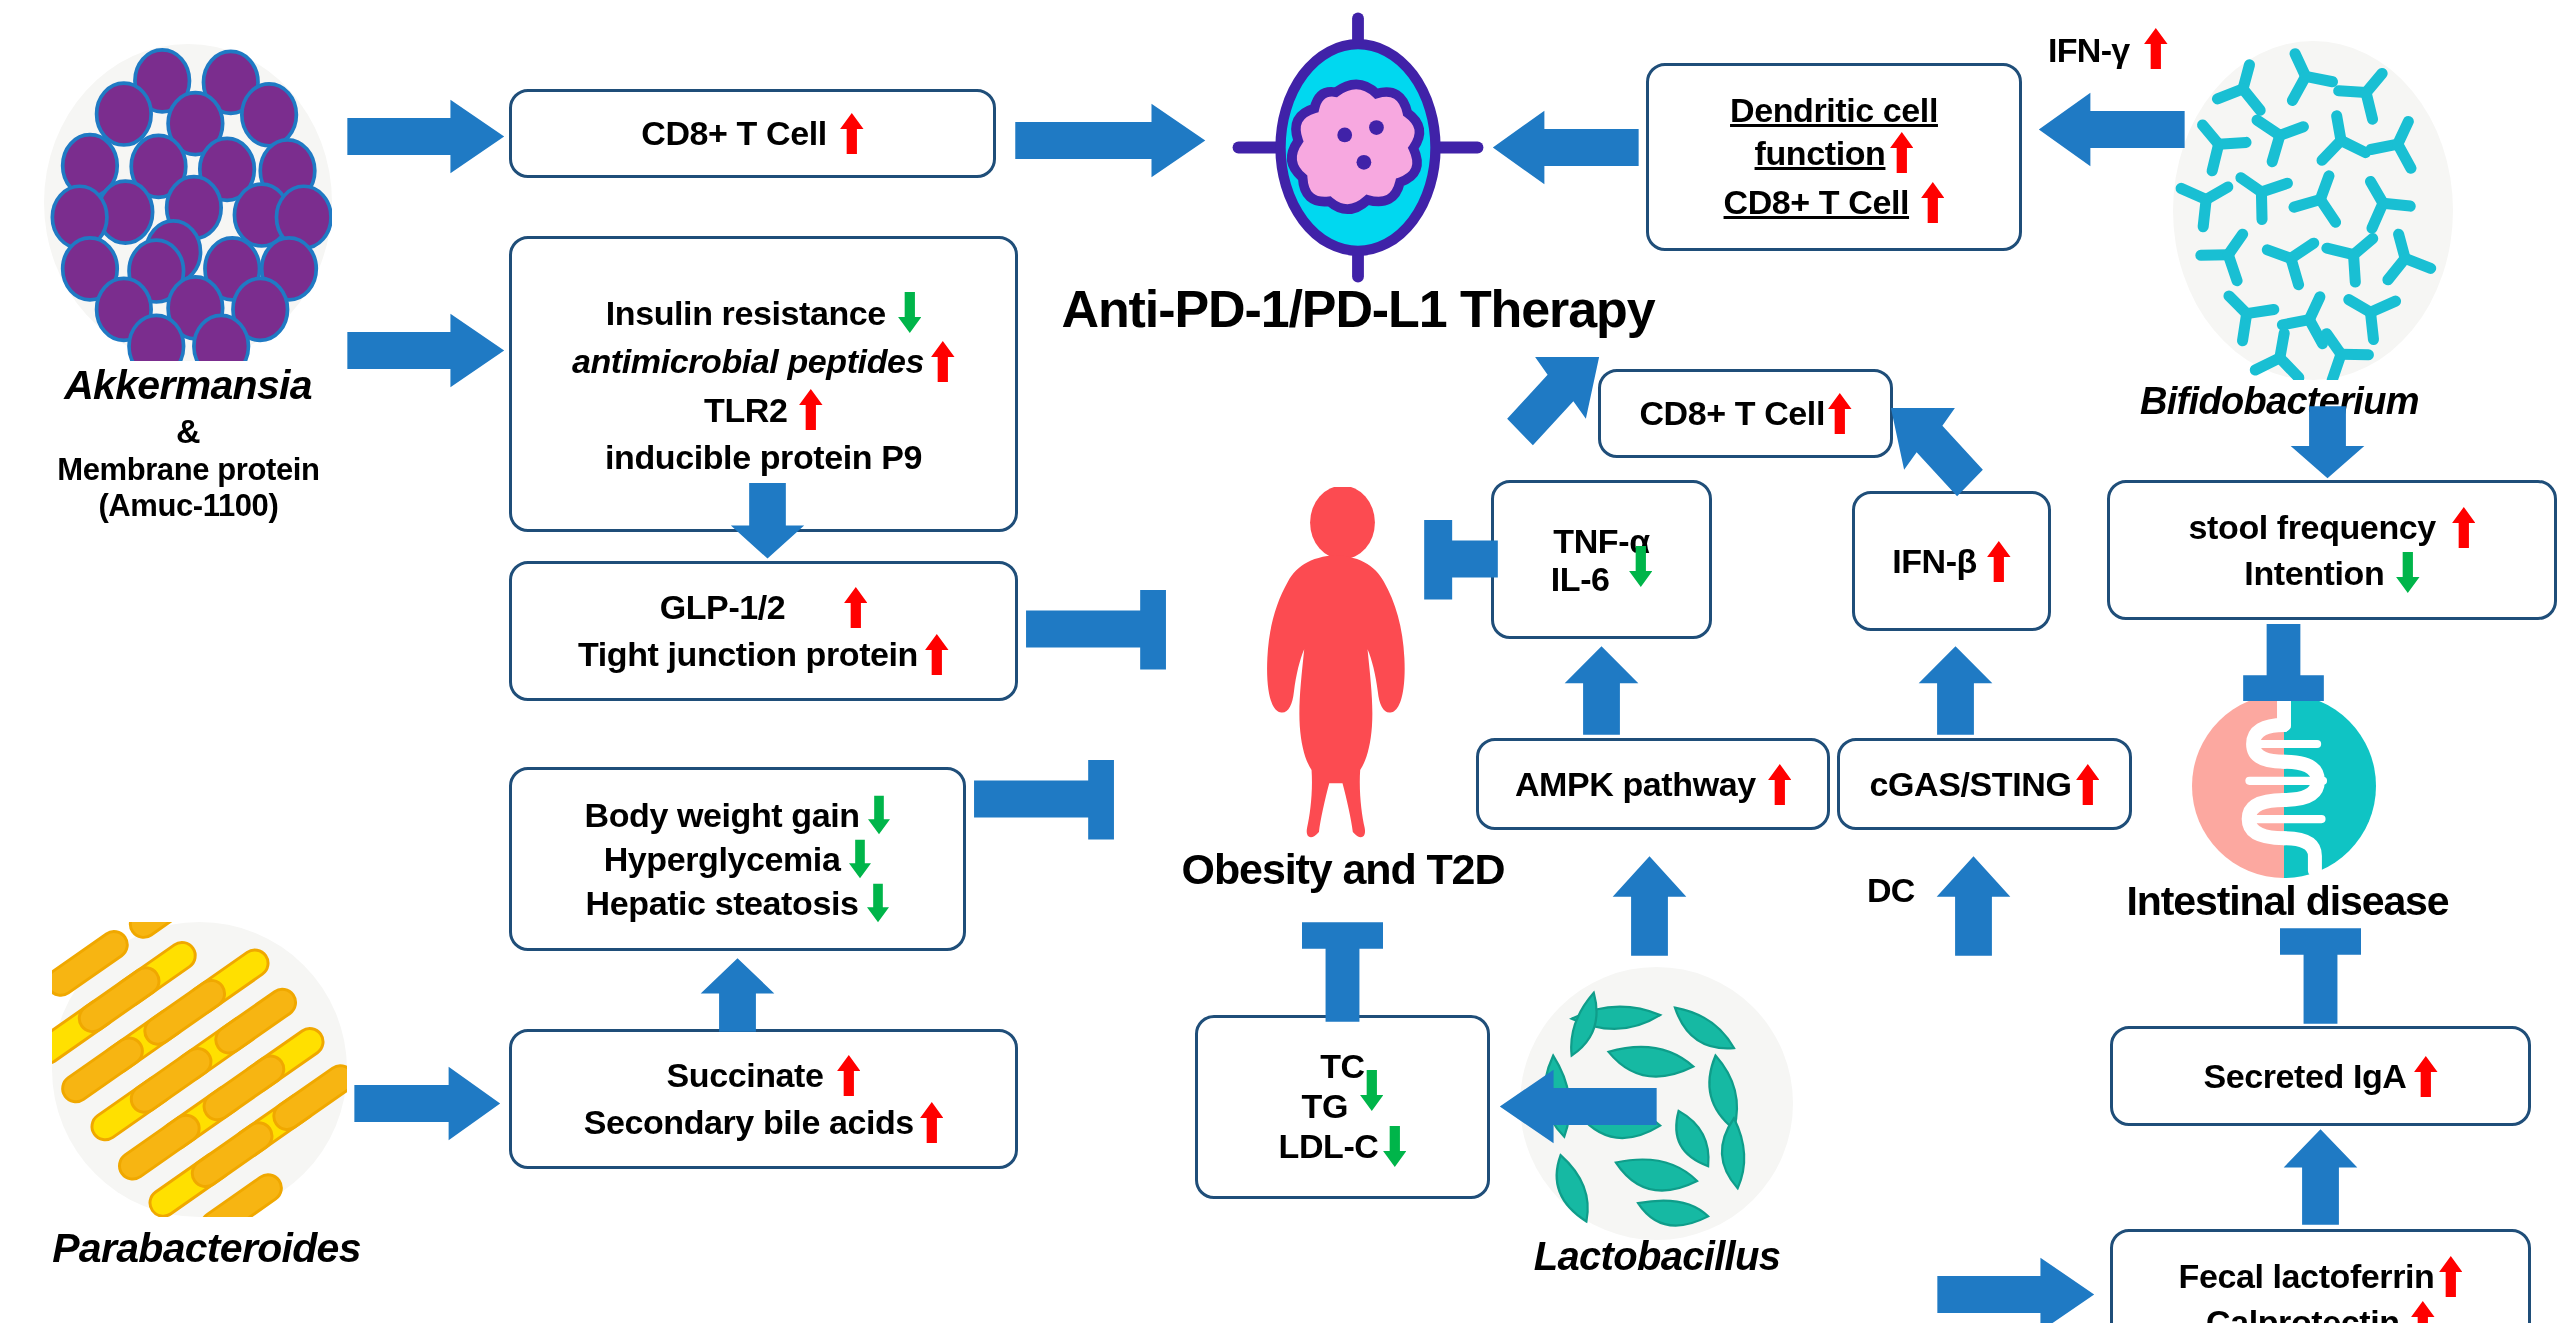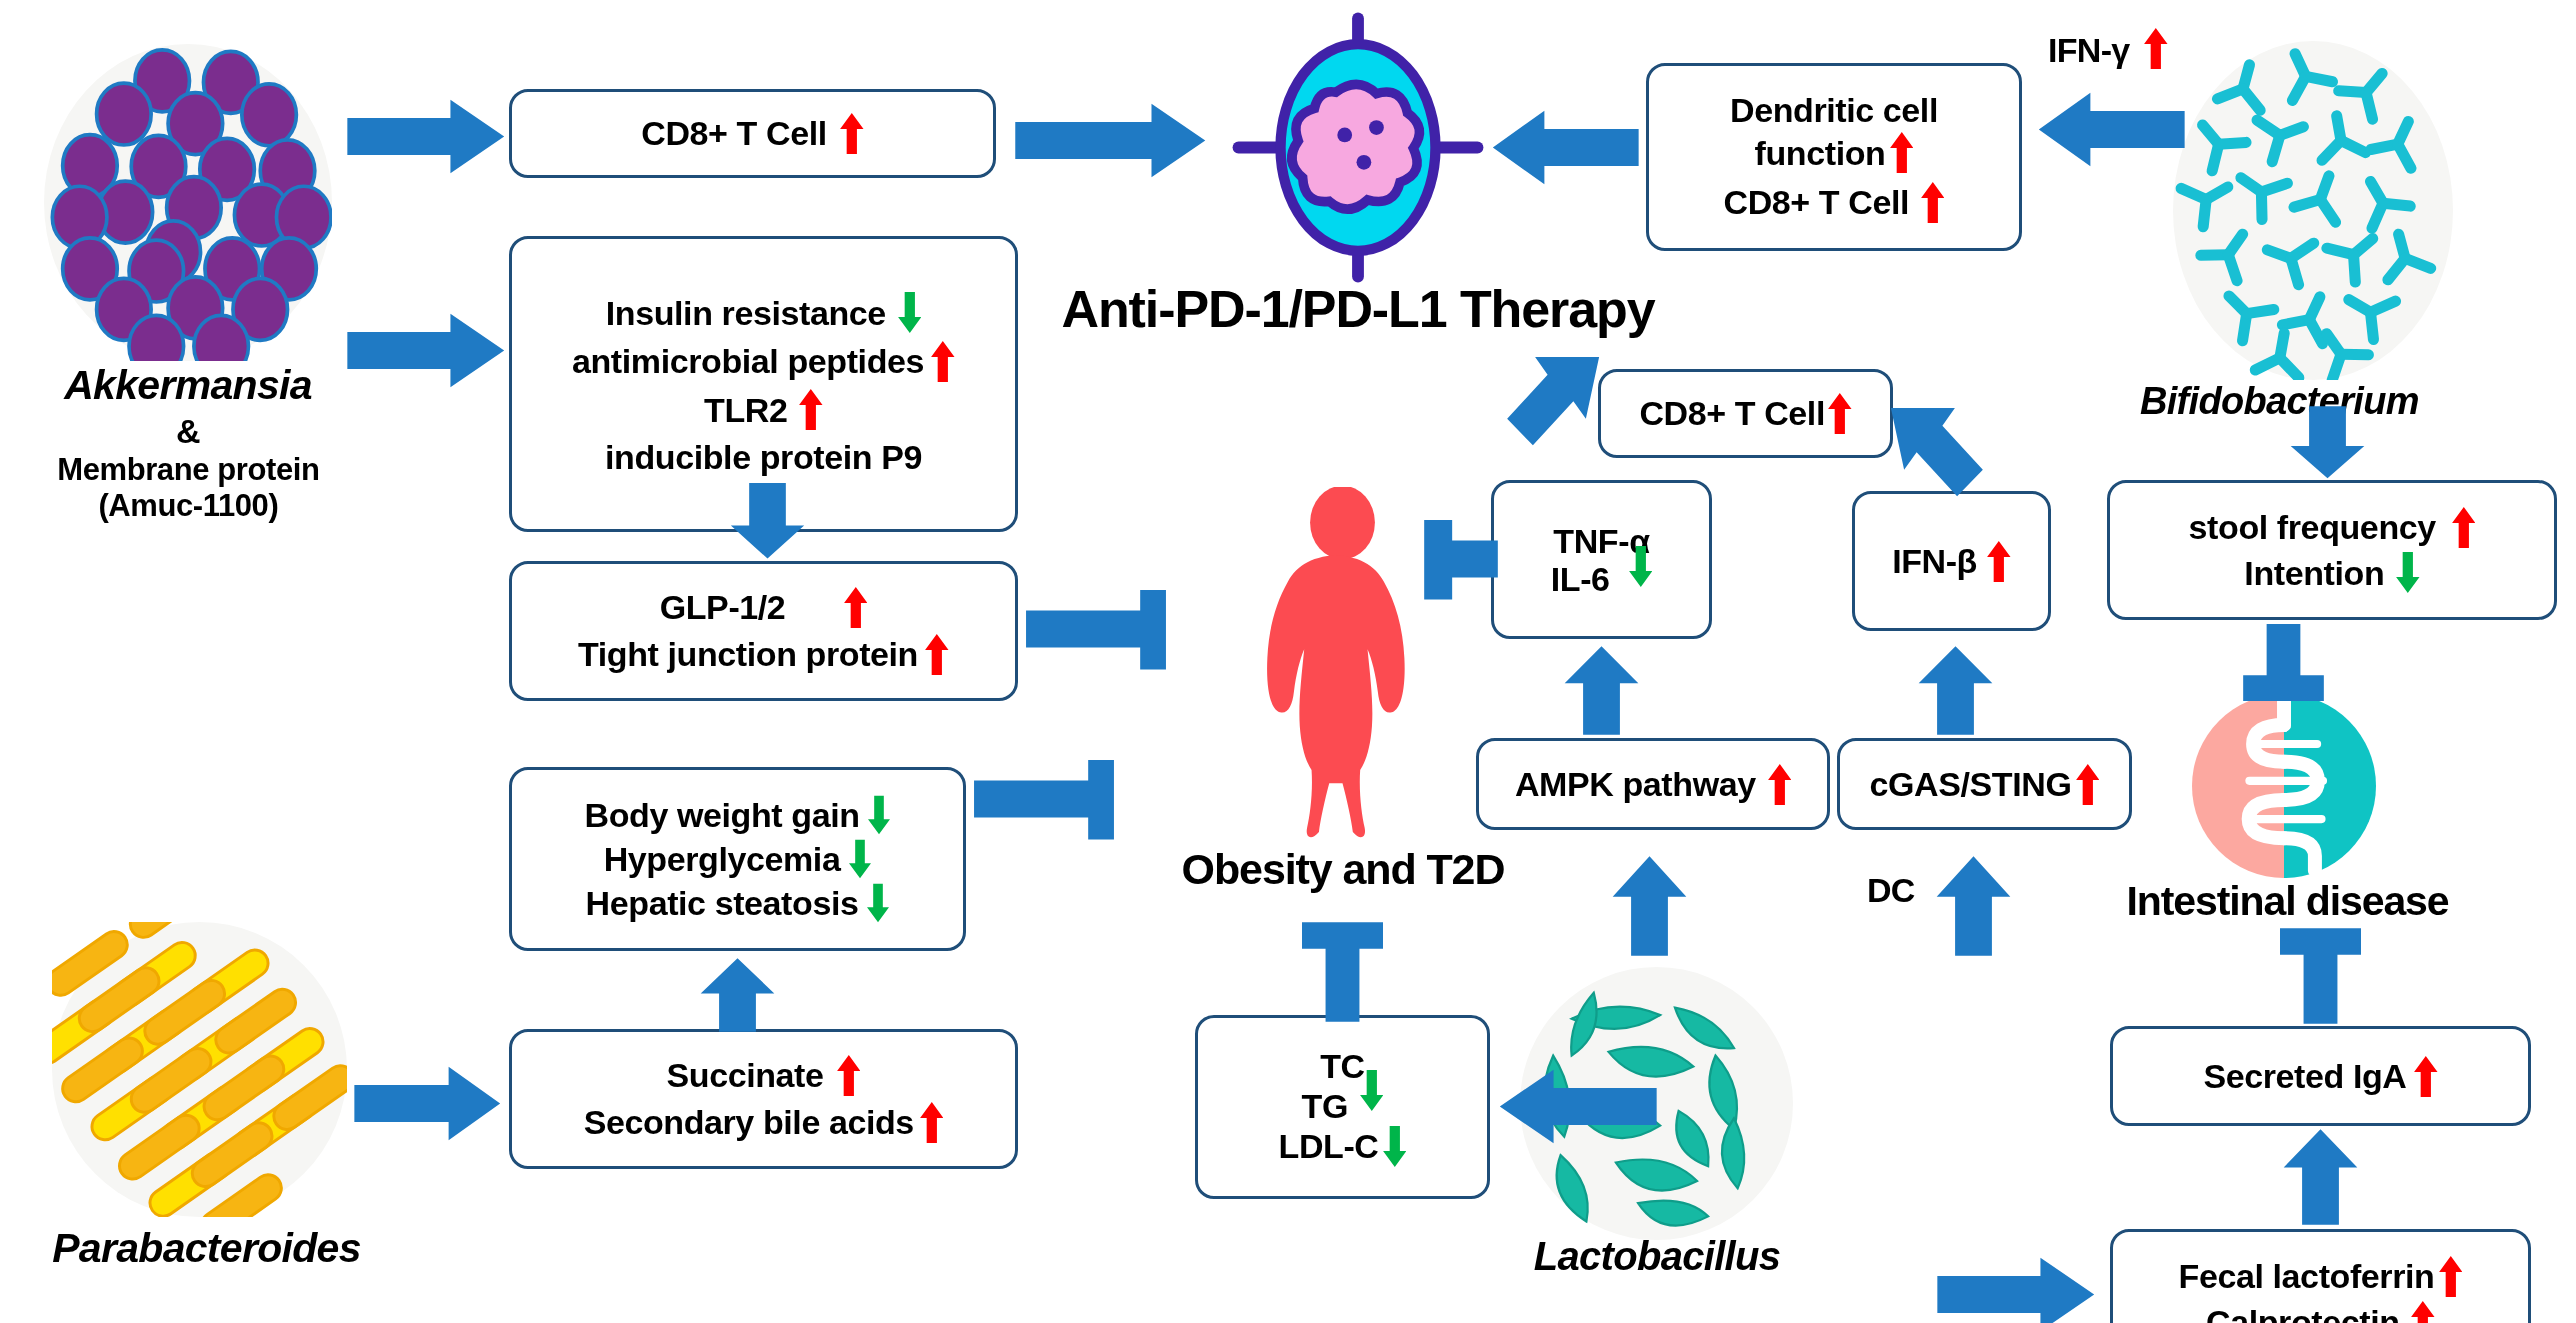--- a/index.html
+++ b/index.html
@@ -329,21 +329,21 @@
 
   <div class="box" style="left:509px;top:236px;width:509px;height:296px;font-size:34px;padding:0 10.3px;">
     <div class="row" style="margin:3.7px 0;">
       <span class="txt">Insulin resistance</span>
       <span class="ind" style="margin-left:11.8px;">
         <svg width="23.6" height="41" viewBox="0 0 32 56">
             <path d="M16 56 L32 34 L23 34 L23 0 L9 0 L9 34 L0 34 Z" fill="#00B54A"></path>
           </svg>
       </span>
     </div>
-    <div class="row" style="margin:3.7px 0;">
+    <div class="row" style="margin:3.7px 0;font-style:italic;">
       <span class="txt">antimicrobial peptides</span>
       <span class="ind" style="margin-left:7.4px;">
         <svg width="23.6" height="41" viewBox="0 0 32 56">
             <path d="M16 0 L32 22 L23 22 L23 56 L9 56 L9 22 L0 22 Z" fill="#FF0000"></path>
           </svg>
       </span>
     </div>
     <div class="row" style="margin:3.7px 0;">
       <span class="txt">TLR2</span>
       <span class="ind" style="margin-left:11.8px;">
@@ -495,21 +495,21 @@
     <div class="row" style="margin:0.7px 0;">
       <span class="txt">LDL-C</span>
       <span class="ind" style="margin-left:4.4px;">
         <svg width="23.6" height="41" viewBox="0 0 32 56">
             <path d="M16 56 L32 34 L23 34 L23 0 L9 0 L9 34 L0 34 Z" fill="#00B54A"></path>
           </svg>
       </span>
     </div>
   </div>
 
-  <div class="box" style="left:1646px;top:63px;width:376px;height:188px;font-size:34px;">
+  <div class="box" style="left:1646px;top:63px;width:376px;height:188px;font-size:34px;text-decoration:underline;">
     <div class="row" style="margin:1.5px 0;">
       <span class="txt">Dendritic cell</span>
     </div>
     <div class="row" style="margin:1.5px 0;">
       <span class="txt">function</span>
       <span class="ind" style="margin-left:4.4px;">
         <svg width="23.6" height="41" viewBox="0 0 32 56">
             <path d="M16 0 L32 22 L23 22 L23 56 L9 56 L9 22 L0 22 Z" fill="#FF0000"></path>
           </svg>
       </span>

